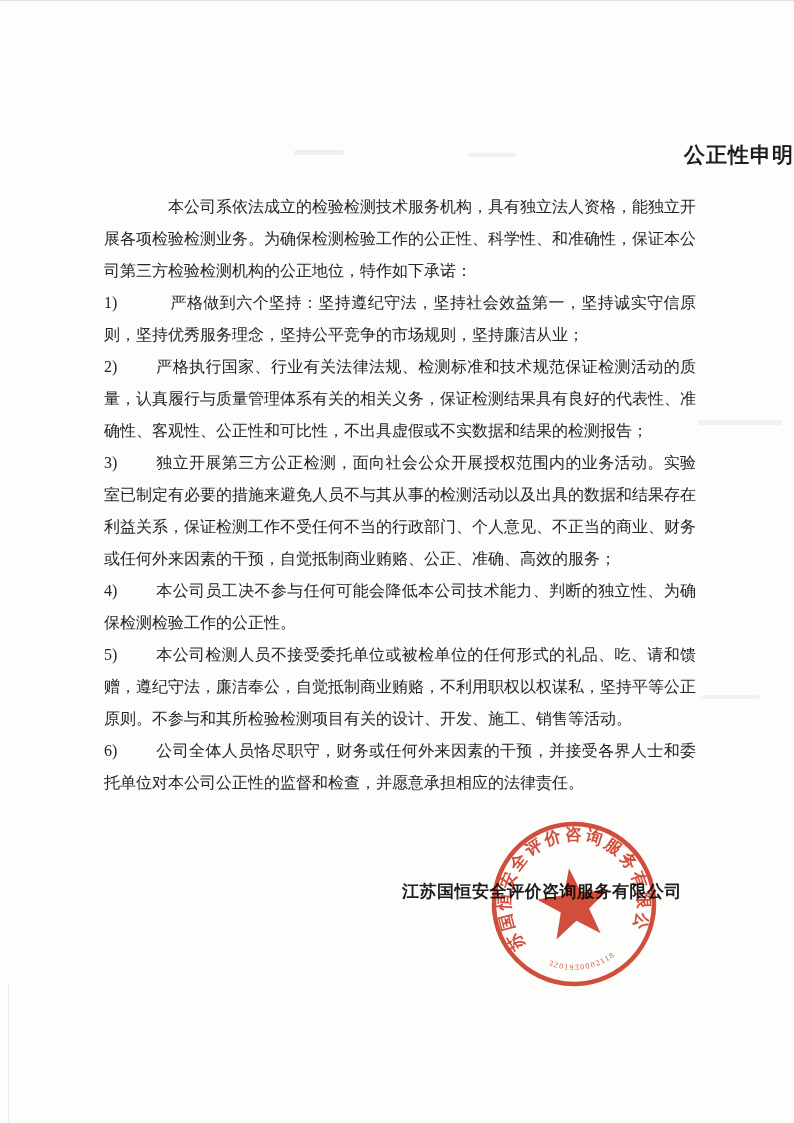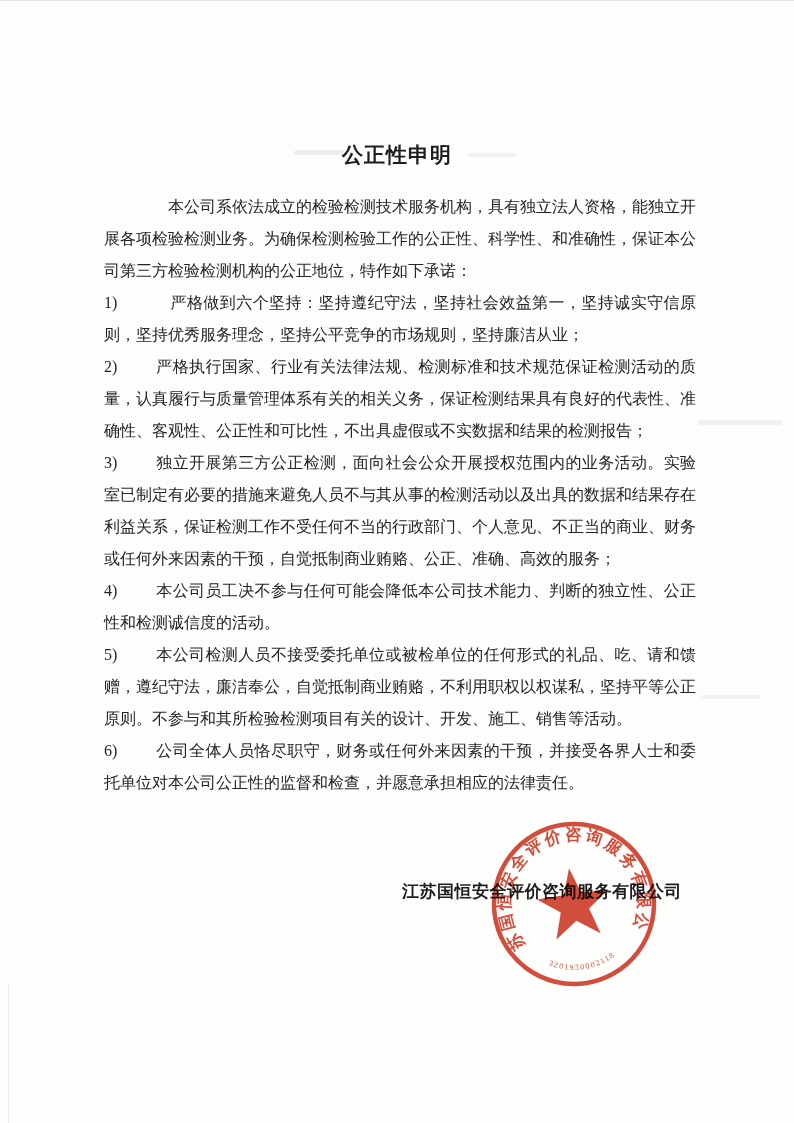--- a/index.html
+++ b/index.html
@@ -18,21 +18,21 @@
   .edge-left { position:absolute; left:8px; top:985px; width:1px; height:138px; background:#ececec; }
   .smudge { position:absolute; border-radius:3px; }
   .smudge-1 { left:294px; top:150px; width:50px; height:5px; background:#efefef; }
   .smudge-2 { left:468px; top:153px; width:48px; height:4px; background:#f1f1f1; }
   .smudge-3 { left:698px; top:420px; width:84px; height:5px; background:#f0f0f0; }
   .smudge-4 { left:700px; top:695px; width:60px; height:4px; background:#f2f2f2; }
 
   .doc-title {
     position: absolute;
     top: 141px; left: 0; width: 794px;
-    text-align: center;
+    text-align: right;
     font-size: 21px;
     font-weight: bold;
     color: #1d1d1d;
     letter-spacing: 1px;
   }
   .content {
     position: absolute;
     left: 104px; top: 191px;
     width: 592px;
     font-size: 16px;
@@ -97,21 +97,21 @@
   <div class="smudge smudge-4"></div>
 
   <div class="doc-title">公正性申明</div>
 
   <div class="content">
     <p class="intro">本公司系依法成立的检验检测技术服务机构，具有独立法人资格，能独立开展各项检验检测业务。为确保检测检验工作的公正性、科学性、和准确性，保证本公司第三方检验检测机构的公正地位，特作如下承诺：</p>
     <ol class="items">
         <li class="wide"><span class="item-num">1)</span><span>严格做到六个坚持：坚持遵纪守法，坚持社会效益第一，坚持诚实守信原则，坚持优秀服务理念，坚持公平竞争的市场规则，坚持廉洁从业；</span></li>
         <li><span class="item-num">2)</span><span>严格执行国家、行业有关法律法规、检测标准和技术规范保证检测活动的质量，认真履行与质量管理体系有关的相关义务，保证检测结果具有良好的代表性、准确性、客观性、公正性和可比性，不出具虚假或不实数据和结果的检测报告；</span></li>
         <li><span class="item-num">3)</span><span>独立开展第三方公正检测，面向社会公众开展授权范围内的业务活动。实验室已制定有必要的措施来避免人员不与其从事的检测活动以及出具的数据和结果存在利益关系，保证检测工作不受任何不当的行政部门、个人意见、不正当的商业、财务或任何外来因素的干预，自觉抵制商业贿赂、公正、准确、高效的服务；</span></li>
-        <li><span class="item-num">4)</span><span>本公司员工决不参与任何可能会降低本公司技术能力、判断的独立性、公正性和检测诚信度的活动。</span></li>
+        <li><span class="item-num">4)</span><span>本公司员工决不参与任何可能会降低本公司技术能力、判断的独立性、为确保检测检验工作的公正性。</span></li>
         <li><span class="item-num">5)</span><span>本公司检测人员不接受委托单位或被检单位的任何形式的礼品、吃、请和馈赠，遵纪守法，廉洁奉公，自觉抵制商业贿赂，不利用职权以权谋私，坚持平等公正原则。不参与和其所检验检测项目有关的设计、开发、施工、销售等活动。</span></li>
         <li><span class="item-num">6)</span><span>公司全体人员恪尽职守，财务或任何外来因素的干预，并接受各界人士和委托单位对本公司公正性的监督和检查，并愿意承担相应的法律责任。</span></li>
       </ol>
   </div>
 
   <div class="sig-company">江苏国恒安全评价咨询服务有限公司</div>
 
   <div class="stamp">
     <svg viewBox="0 0 174 174" xmlns="http://www.w3.org/2000/svg">
       <defs>

